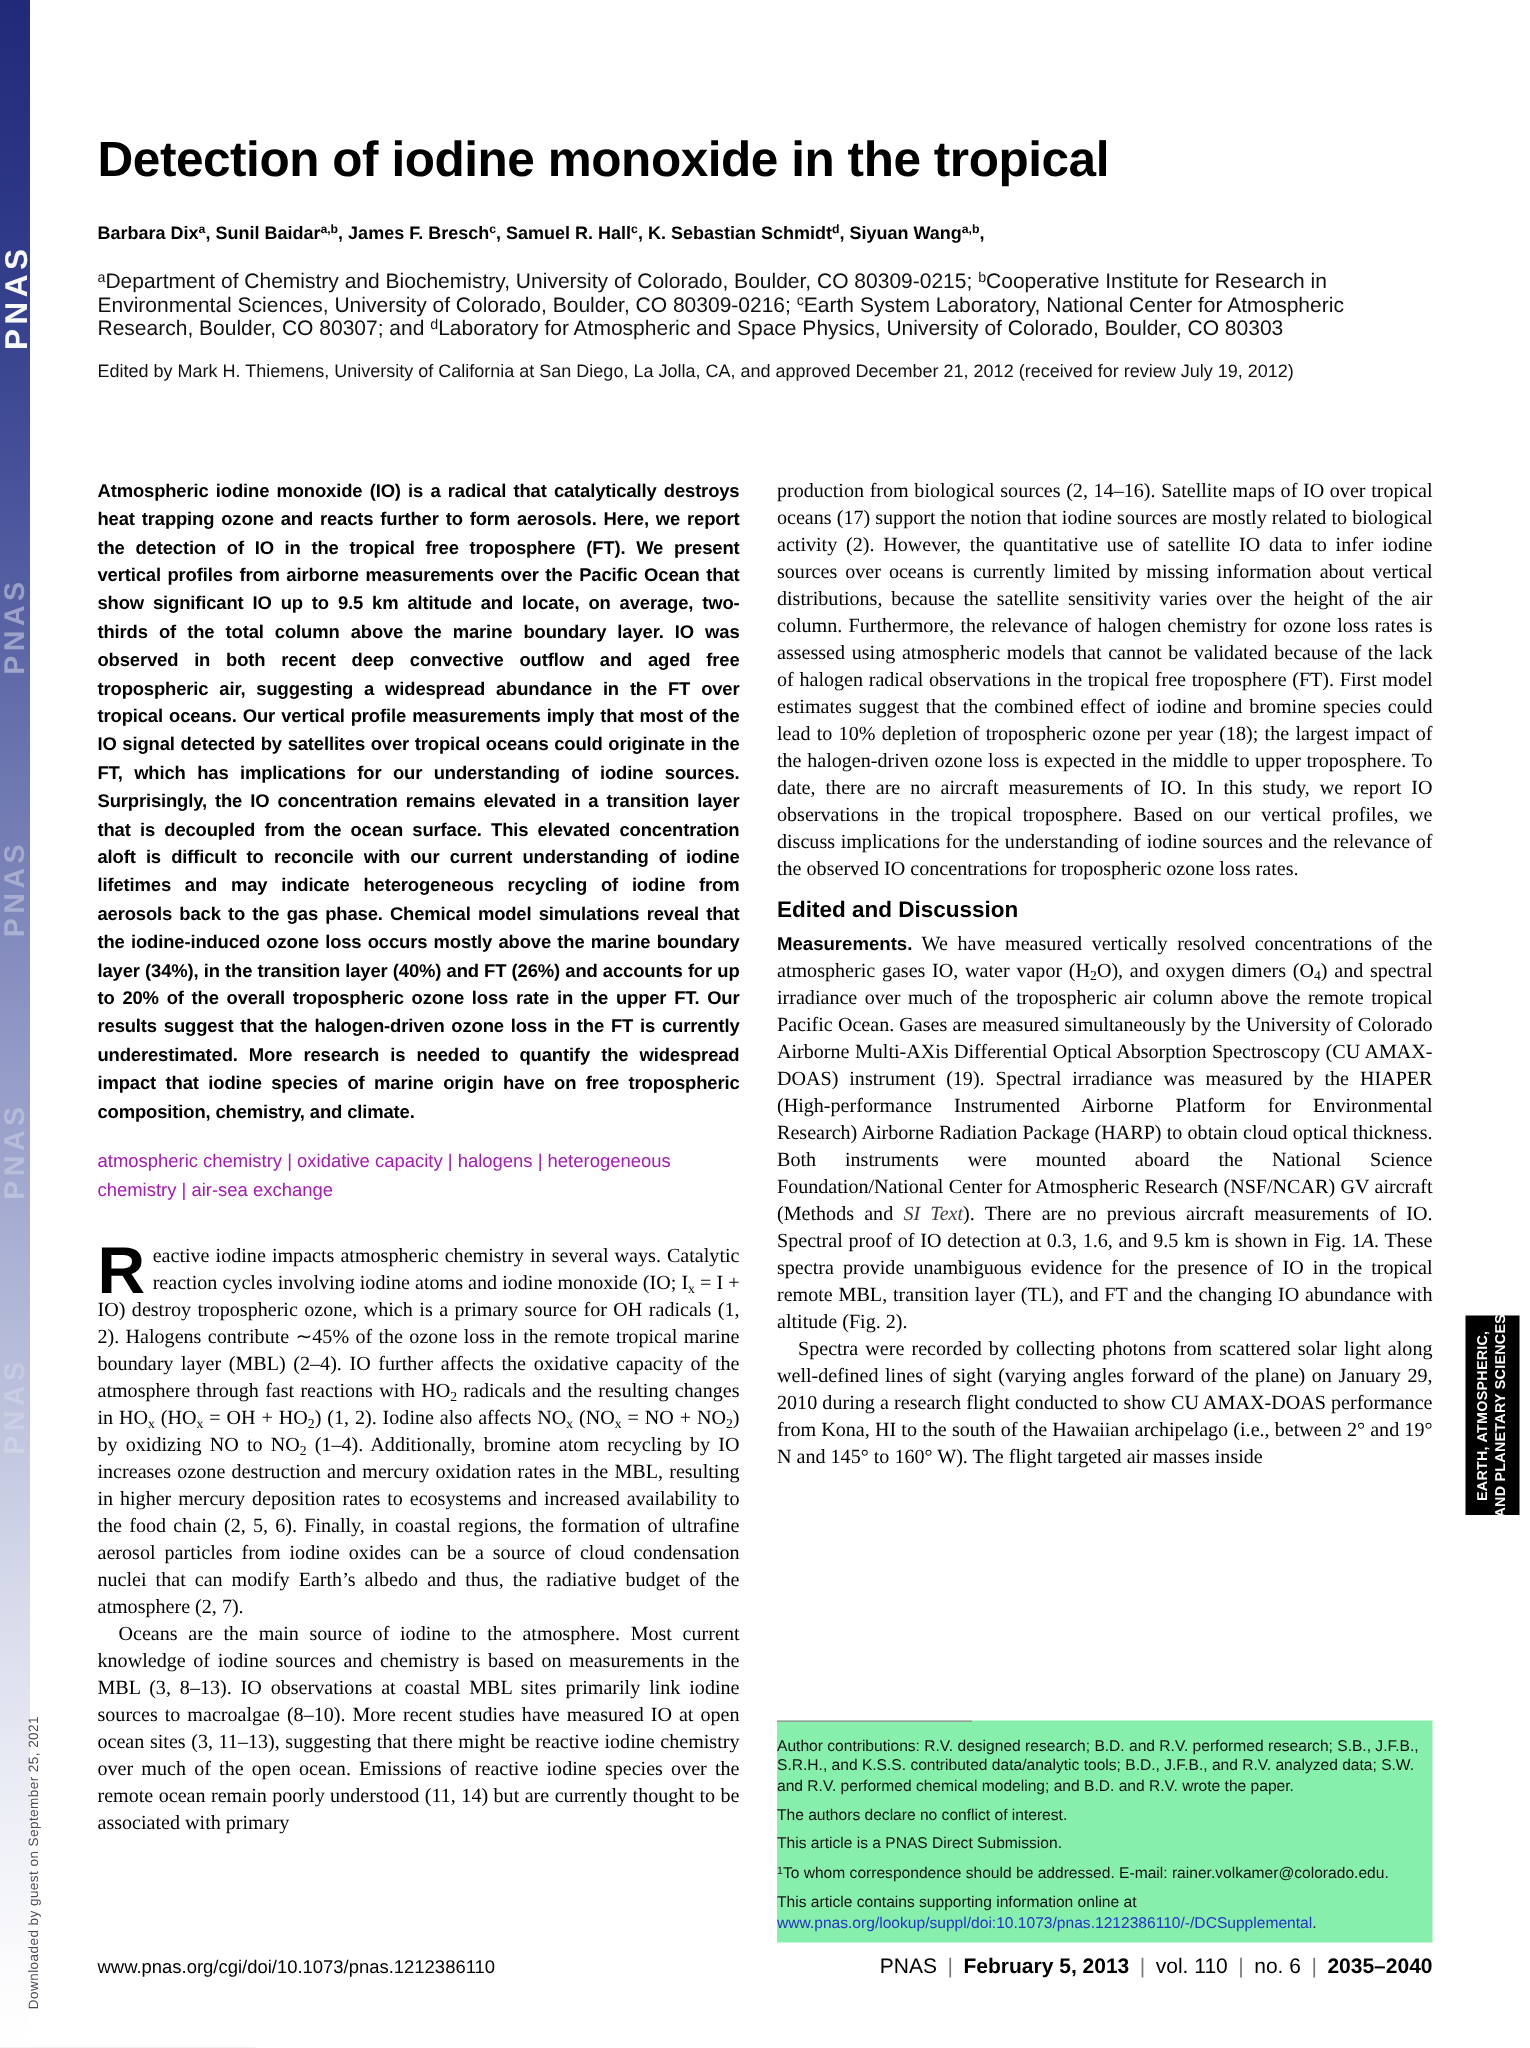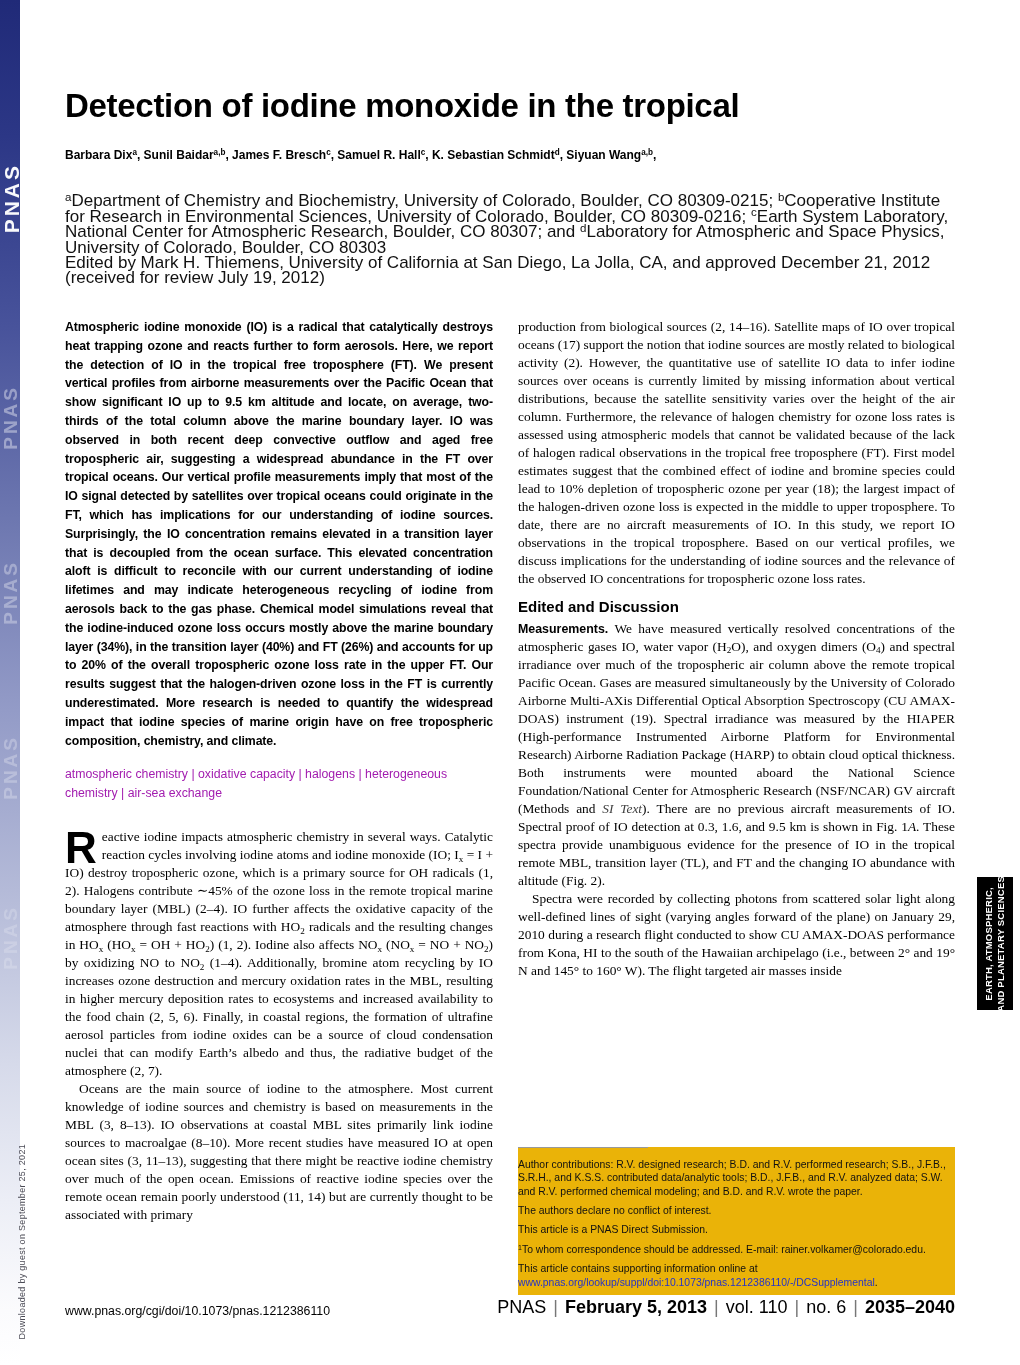--- a/index.html
+++ b/index.html
@@ -40,22 +40,22 @@
   }
   
   .content { position:absolute; left:65px; top:0; width:890px; height:1365px; }
   h1.title {
     margin-top:86px; font-size:33px; line-height:40px; font-weight:700;
     letter-spacing:-.3px; color:#000;
   }
   .authors { font-size:12px; line-height:20px; font-weight:700; }
   .authors-1 { margin-top:19px; }
   .authors-2 { margin-top:1px; }
-  .affil { margin-top:28px; font-size:17px; line-height:15.5px; color:#111; }
-  .edited { font-size:17px; line-height:15px; color:#111; }
+  .affil { margin-top:15px; font-size:14px; line-height:15.5px; color:#111; }
+  .edited { margin-top:13px; font-size:12px; line-height:15px; color:#111; }
   
   .col { position:absolute; top:318px; }
   .col-left  { left:0;     width:428px; }
   .col-right { left:453px; width:437px; }
   .abstract {
     font-weight:700; font-size:12.3px; line-height:18.8px; text-align:justify;
     letter-spacing:-.1px;
   }
   .keywords { margin-top:15px; font-size:12.3px; line-height:19px; color:#a21caf; }
   .body {
@@ -76,28 +76,28 @@
   .seg-sep { color:#777; padding:0 7px; font-weight:400; }
   .seg-link { color:#2533c8; overflow-wrap:anywhere; }
   .seg-ilink { color:#404040; font-style:italic; }
   .seg-runin { font-family:"Liberation Sans",sans-serif; font-weight:700; font-size:12.4px; }
   .seg-drop {
     float:left; font-family:"Liberation Sans",sans-serif; font-weight:700;
     font-size:44px; line-height:33px; margin:3px 5px 0 0;
   }
   
   .footnotes {
-    position:absolute; left:453px; width:437px; bottom:70px; background:#eab308;
+    position:absolute; left:453px; width:437px; bottom:70px; background:#86efac;
     font-size:10.4px; line-height:13.4px; color:#111;
   }
   .footnotes .rule { width:130px; border-top:1px solid #999; margin-bottom:10px; }
   .footnotes p { margin-bottom:6px; }
   
   .footer-left  { position:absolute; left:0;  bottom:47px; font-size:12.3px; color:#000; }
-  .footer-right { position:absolute; right:0; bottom:47px; font-size:18px; color:#000; }
+  .footer-right { position:absolute; right:0; bottom:47px; font-size:14px; color:#000; }
 </style>
 </head>
 <body>
 
 <div class="page">
 
   <div class="side-bar">
     <span class="wm wm1">PNAS</span>
     <span class="wm wm2">PNAS</span>
     <span class="wm wm3">PNAS</span>

